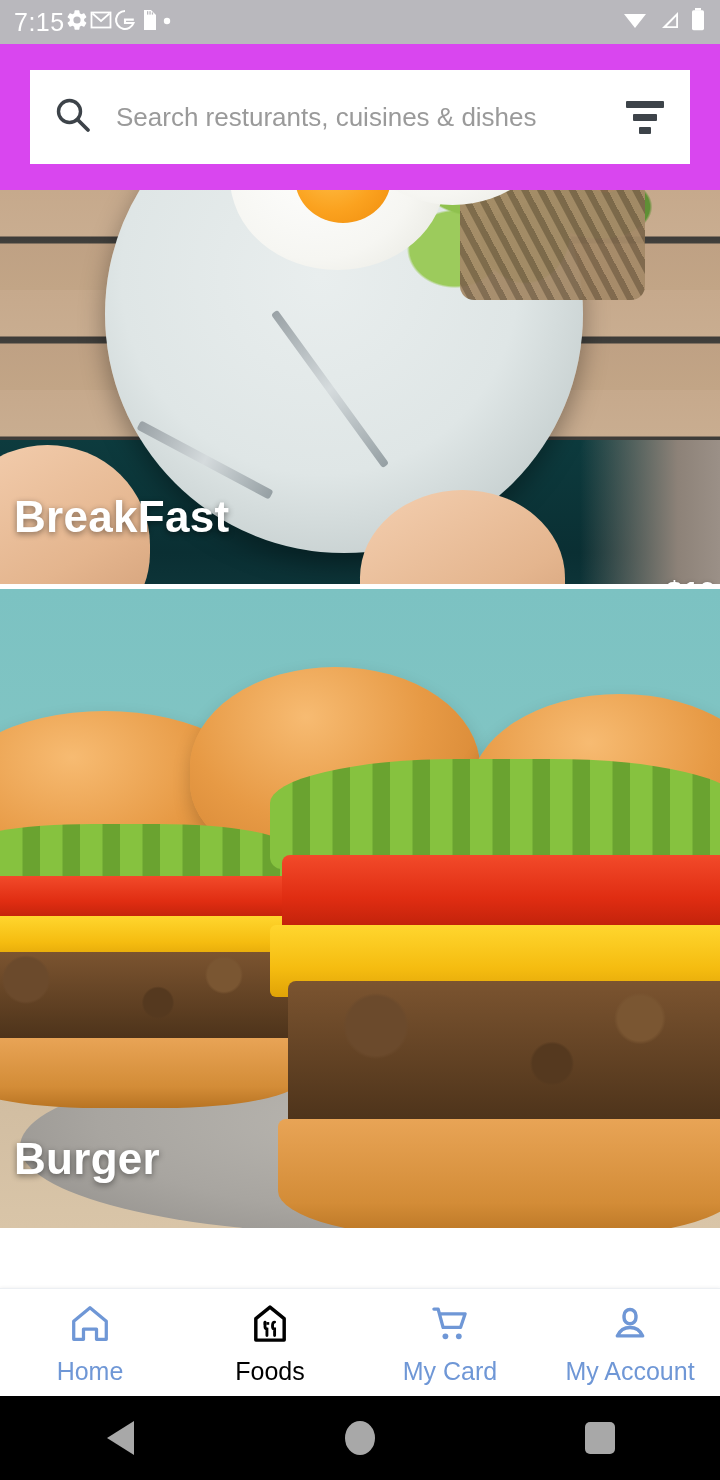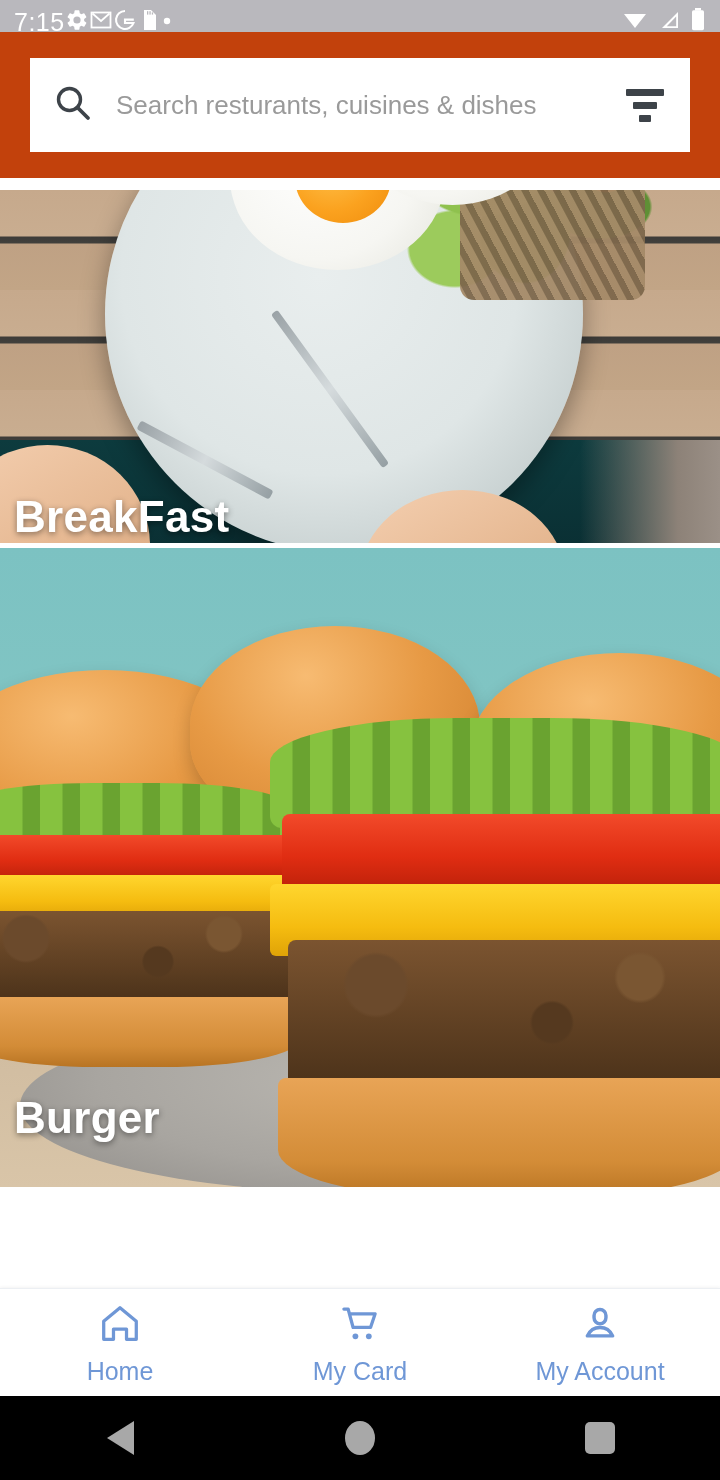--- a/index.html
+++ b/index.html
@@ -17,22 +17,22 @@
     background:#b9b8bd; display:flex; align-items:center;
     padding:0 14px; gap:14px; color:#ffffff;
   }
   .sb-time{ font-size:25px; letter-spacing:.5px; color:#fff; font-weight:400; }
   .sb-left{ display:flex; align-items:center; gap:0; }
   .sb-right{ margin-left:auto; display:flex; align-items:center; gap:8px; }
   .sb-ico{ display:block; }
 
   
   .header{
-    position:absolute; top:32px; left:0; width:720px; height:146px;
-    background:#c2410c;
+    position:absolute; top:44px; left:0; width:720px; height:146px;
+    background:#d946ef;
   }
   .searchbar{
     position:absolute; left:30px; top:26px; width:660px; height:94px;
     background:#ffffff; display:flex; align-items:center; padding:0 22px;
   }
   .search-ico{ flex:0 0 auto; margin-right:22px; }
   .search-input{
     flex:1 1 auto; border:0; outline:0; background:transparent;
     font-family:"Liberation Sans", sans-serif;
     font-size:26px; color:#3c3c3c;
@@ -47,21 +47,21 @@
   .fb1{ width:38px; height:7px; }
   .fb2{ width:24px; height:7px; }
   .fb3{ width:12px; height:7px; }
 
   
   .list{
     position:absolute; top:190px; left:0; width:720px; height:1098px;
     overflow:hidden; background:#ffffff;
   }
   .card{ position:relative; width:720px; overflow:hidden; }
-  .card.breakfast{ height:353px;text-align:right; }
+  .card.breakfast{ height:394px;text-align:right; }
   .card.burger{ height:639px; margin-top:5px;padding-left:12px; }
   .card-img{ position:absolute; inset:0; overflow:hidden; }
 
   
   .bf-wood{
     position:absolute; inset:0;
     background:
       repeating-linear-gradient(180deg,
         #c6a98c 0px, #c9ad90 46px,
         #3d3b38 47px, #41403c 53px,
@@ -343,20 +343,32 @@
 
     <div class="tab">
       <span>
         <svg width="46" height="46" viewBox="0 0 24 24">
           <path d="M12 3.5 3.5 10.6V20h5.1v-5.3h6.8V20h5.1v-9.4z" fill="none" stroke="#6f97d6" stroke-width="1.7" stroke-linejoin="round"></path>
         </svg>
       </span>
       <span class="tab-label">Home</span>
     </div>
 
+    <div class="tab active">
+      <span>
+        <svg width="46" height="46" viewBox="0 0 24 24">
+          <path d="M12 3.2 4.6 9.2V20.4h14.8V9.2z" fill="none" stroke="#000" stroke-width="1.8" stroke-linejoin="round"></path>
+          <path d="M9.4 11v2.4c0 .7.4 1.1 1 1.2V18" fill="none" stroke="#000" stroke-width="1.5" stroke-linecap="round"></path>
+          <line x1="9.4" y1="11" x2="9.4" y2="12.4" stroke="#000" stroke-width="1.4"></line>
+          <line x1="10.9" y1="11" x2="10.9" y2="12.4" stroke="#000" stroke-width="1.4"></line>
+          <path d="M14.4 11c-.7 0-1.1 1-1.1 2s.5 1.6 1.1 1.6V18" fill="none" stroke="#000" stroke-width="1.5" stroke-linecap="round"></path>
+        </svg>
+      </span>
+      <span class="tab-label">Foods</span>
+    </div>
 
     <div class="tab">
       <span>
         <svg width="46" height="46" viewBox="0 0 24 24">
           <path d="M3.6 4.2h2.2l2.6 9.6h9.1l2.4-7.1H7" fill="none" stroke="#6f97d6" stroke-width="1.7" stroke-linecap="round" stroke-linejoin="round"></path>
           <circle cx="9.6" cy="18.4" r="1.5" fill="#6f97d6"></circle>
           <circle cx="16.6" cy="18.4" r="1.5" fill="#6f97d6"></circle>
         </svg>
       </span>
       <span class="tab-label">My Card</span>

